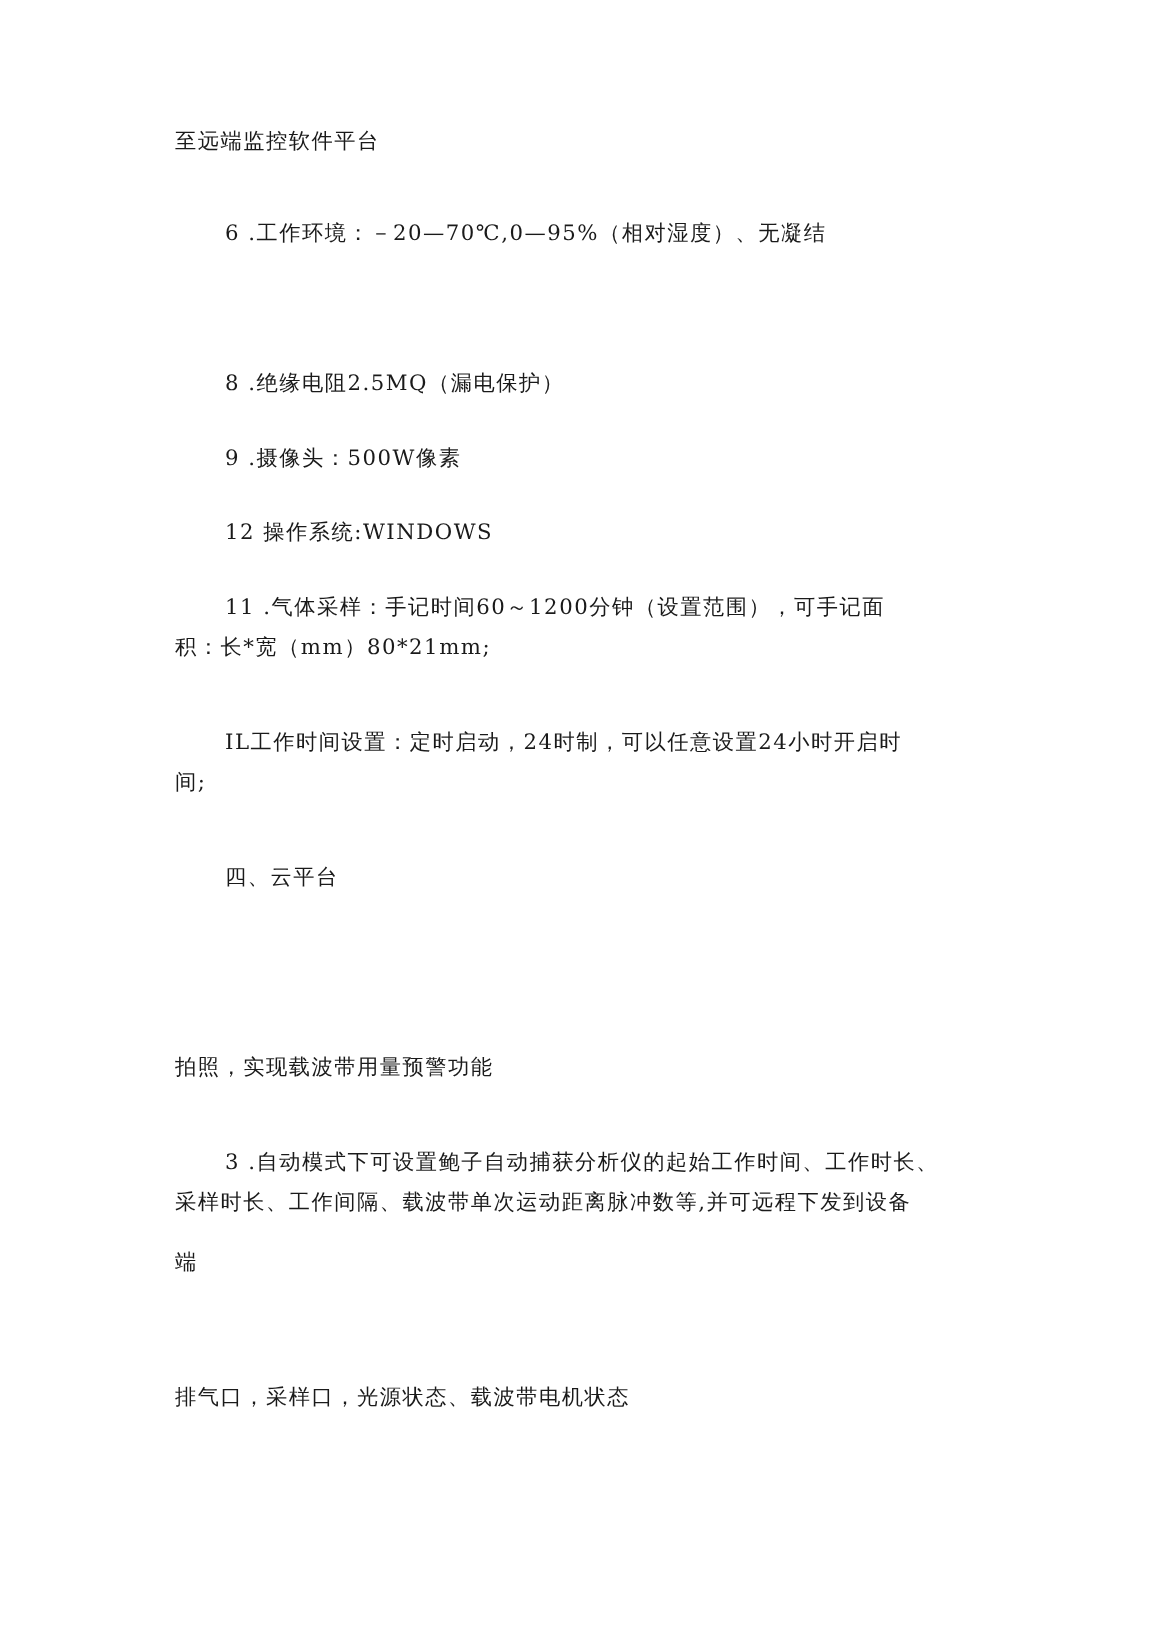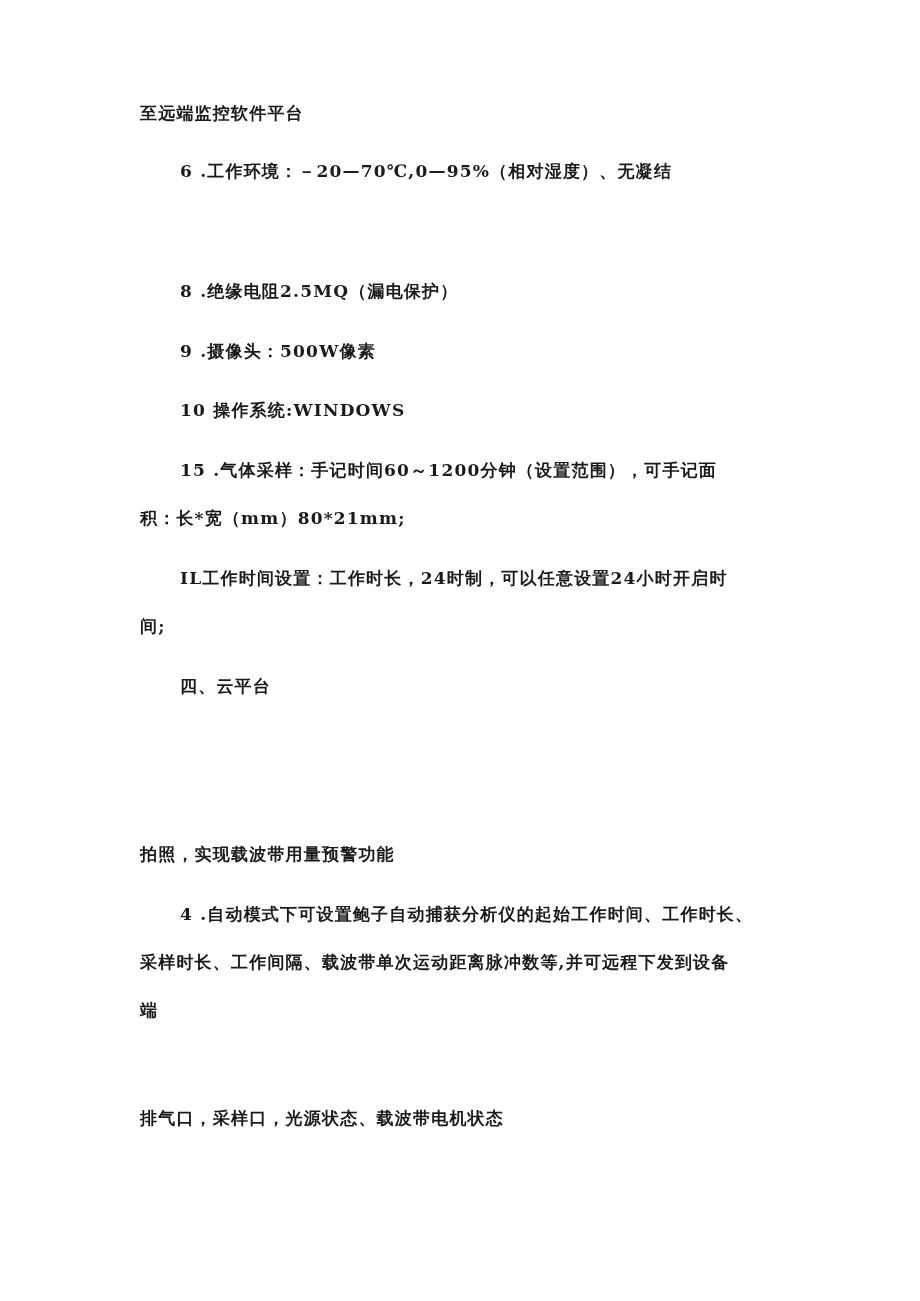--- a/index.html
+++ b/index.html
@@ -13,44 +13,43 @@
       position: relative;
       overflow: hidden;
       font-family: "DejaVu Serif", "Liberation Serif", serif;
       color: #1a1a1a;
     }
     .page {
       position: absolute;
       left: 0; top: 0;
       width: 920px;
       height: 1285px;
-      font-weight: bold;
     }
     .line {
       position: absolute;
       font-size: 17px;
       line-height: 22px;
       white-space: nowrap;
       letter-spacing: 1.2px;
     }
-    .indent { left: 180px; }
+    .indent { left: 180px; margin-top: 16px; }
     .flush { left: 140px; }
   </style>
 </head>
 <body>
 
 <div class="page">
   <div class="line flush" style="top:102px">至远端监控软件平台</div>
   <div class="line indent" style="top:160px">6 .工作环境：－20—70℃,0—95%（相对湿度）、无凝结</div>
   <div class="line indent" style="top:280px">8 .绝缘电阻2.5MQ（漏电保护）</div>
   <div class="line indent" style="top:340px">9 .摄像头：500W像素</div>
-  <div class="line indent" style="top:399px">10 操作系统:WINDOWS</div>
-  <div class="line indent" style="top:459px">15 .气体采样：手记时间60～1200分钟（设置范围），可手记面</div>
+  <div class="line indent" style="top:399px">12 操作系统:WINDOWS</div>
+  <div class="line indent" style="top:459px">11 .气体采样：手记时间60～1200分钟（设置范围），可手记面</div>
   <div class="line flush" style="top:507px">积：长*宽（mm）80*21mm;</div>
-  <div class="line indent" style="top:567px">IL工作时间设置：工作时长，24时制，可以任意设置24小时开启时</div>
+  <div class="line indent" style="top:567px">IL工作时间设置：定时启动，24时制，可以任意设置24小时开启时</div>
   <div class="line flush" style="top:615px">间;</div>
   <div class="line indent" style="top:675px">四、云平台</div>
   <div class="line flush" style="top:843px">拍照，实现载波带用量预警功能</div>
-  <div class="line indent" style="top:903px">4 .自动模式下可设置鲍子自动捕获分析仪的起始工作时间、工作时长、</div>
+  <div class="line indent" style="top:903px">3 .自动模式下可设置鲍子自动捕获分析仪的起始工作时间、工作时长、</div>
   <div class="line flush" style="top:951px">采样时长、工作间隔、载波带单次运动距离脉冲数等,并可远程下发到设备</div>
   <div class="line flush" style="top:999px">端</div>
   <div class="line flush" style="top:1107px">排气口，采样口，光源状态、载波带电机状态</div>
 </div>
 
 </body></html>

